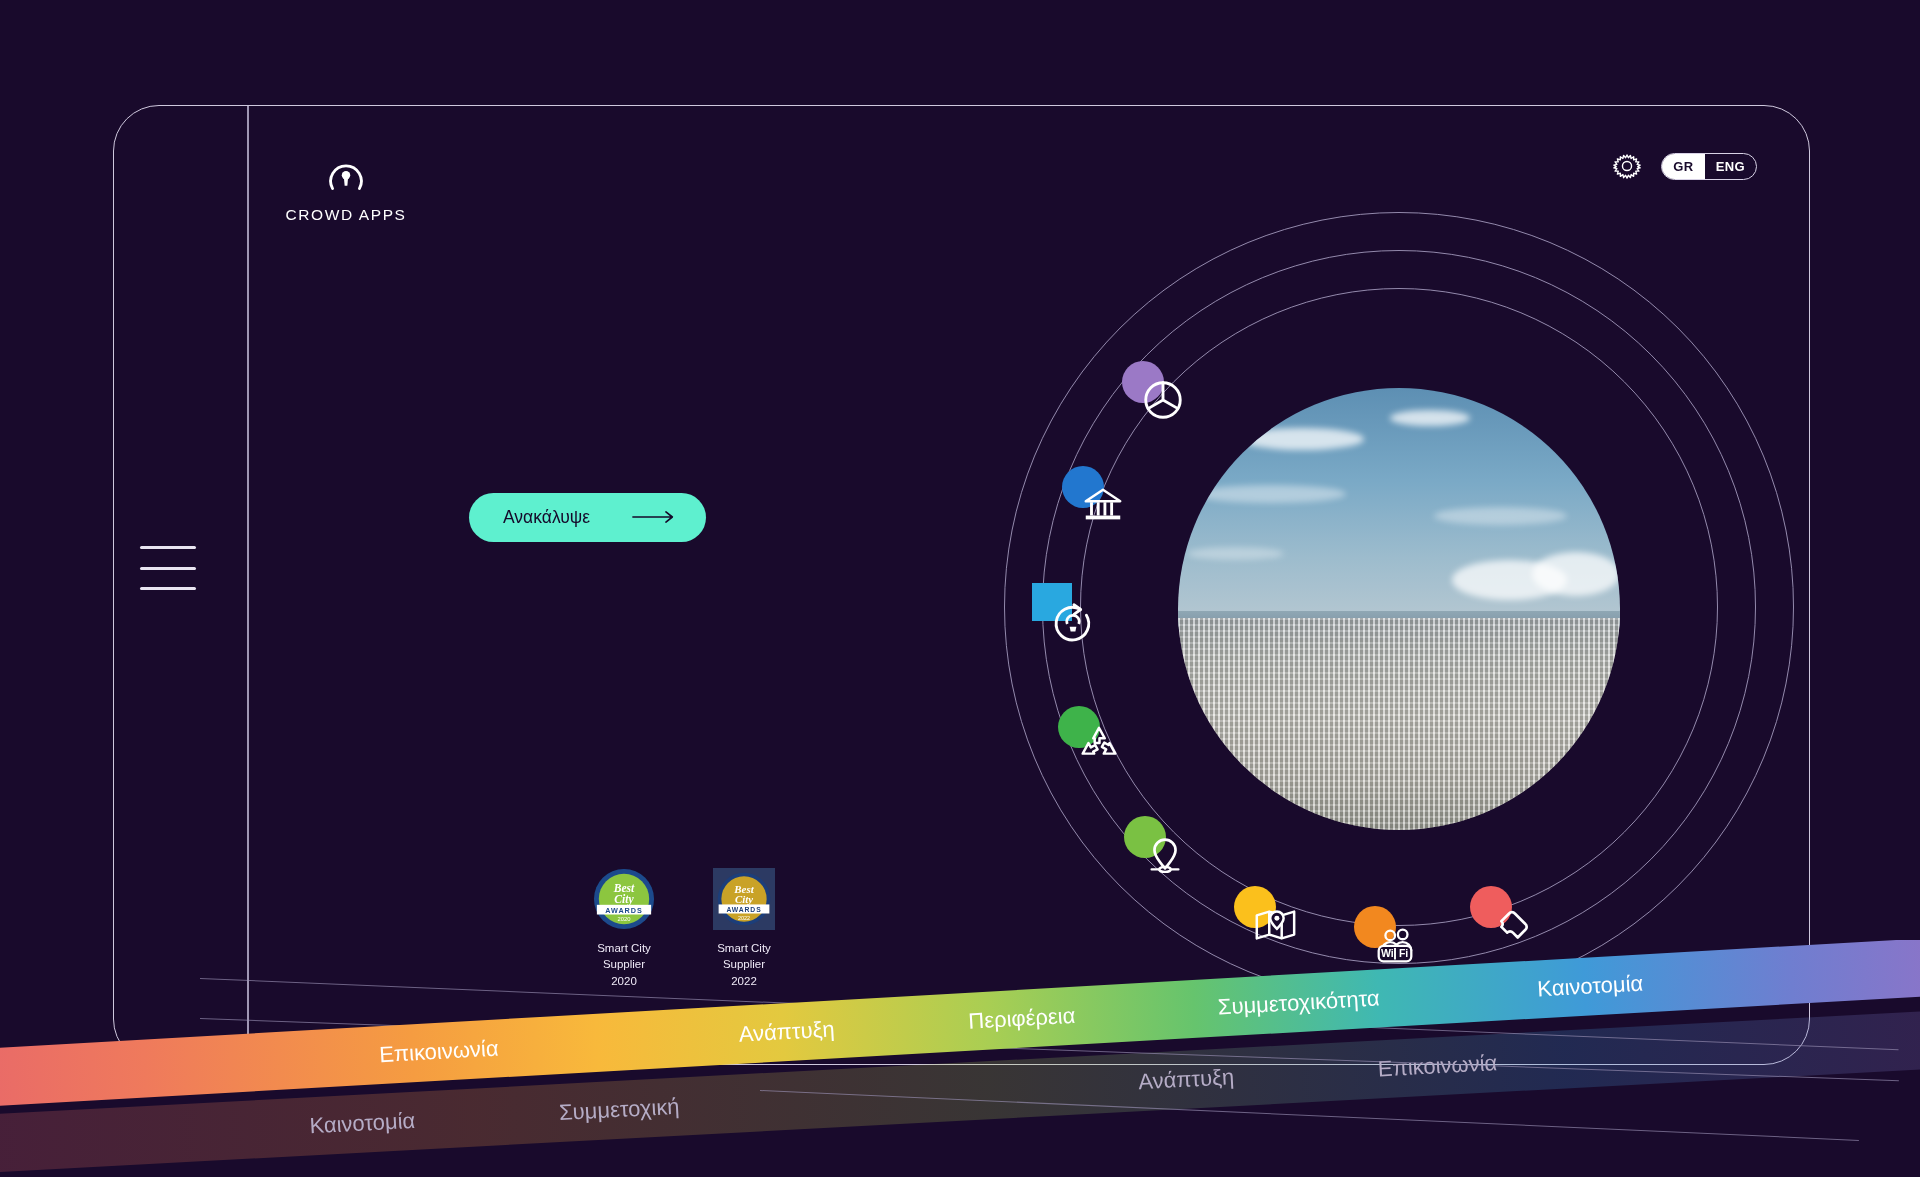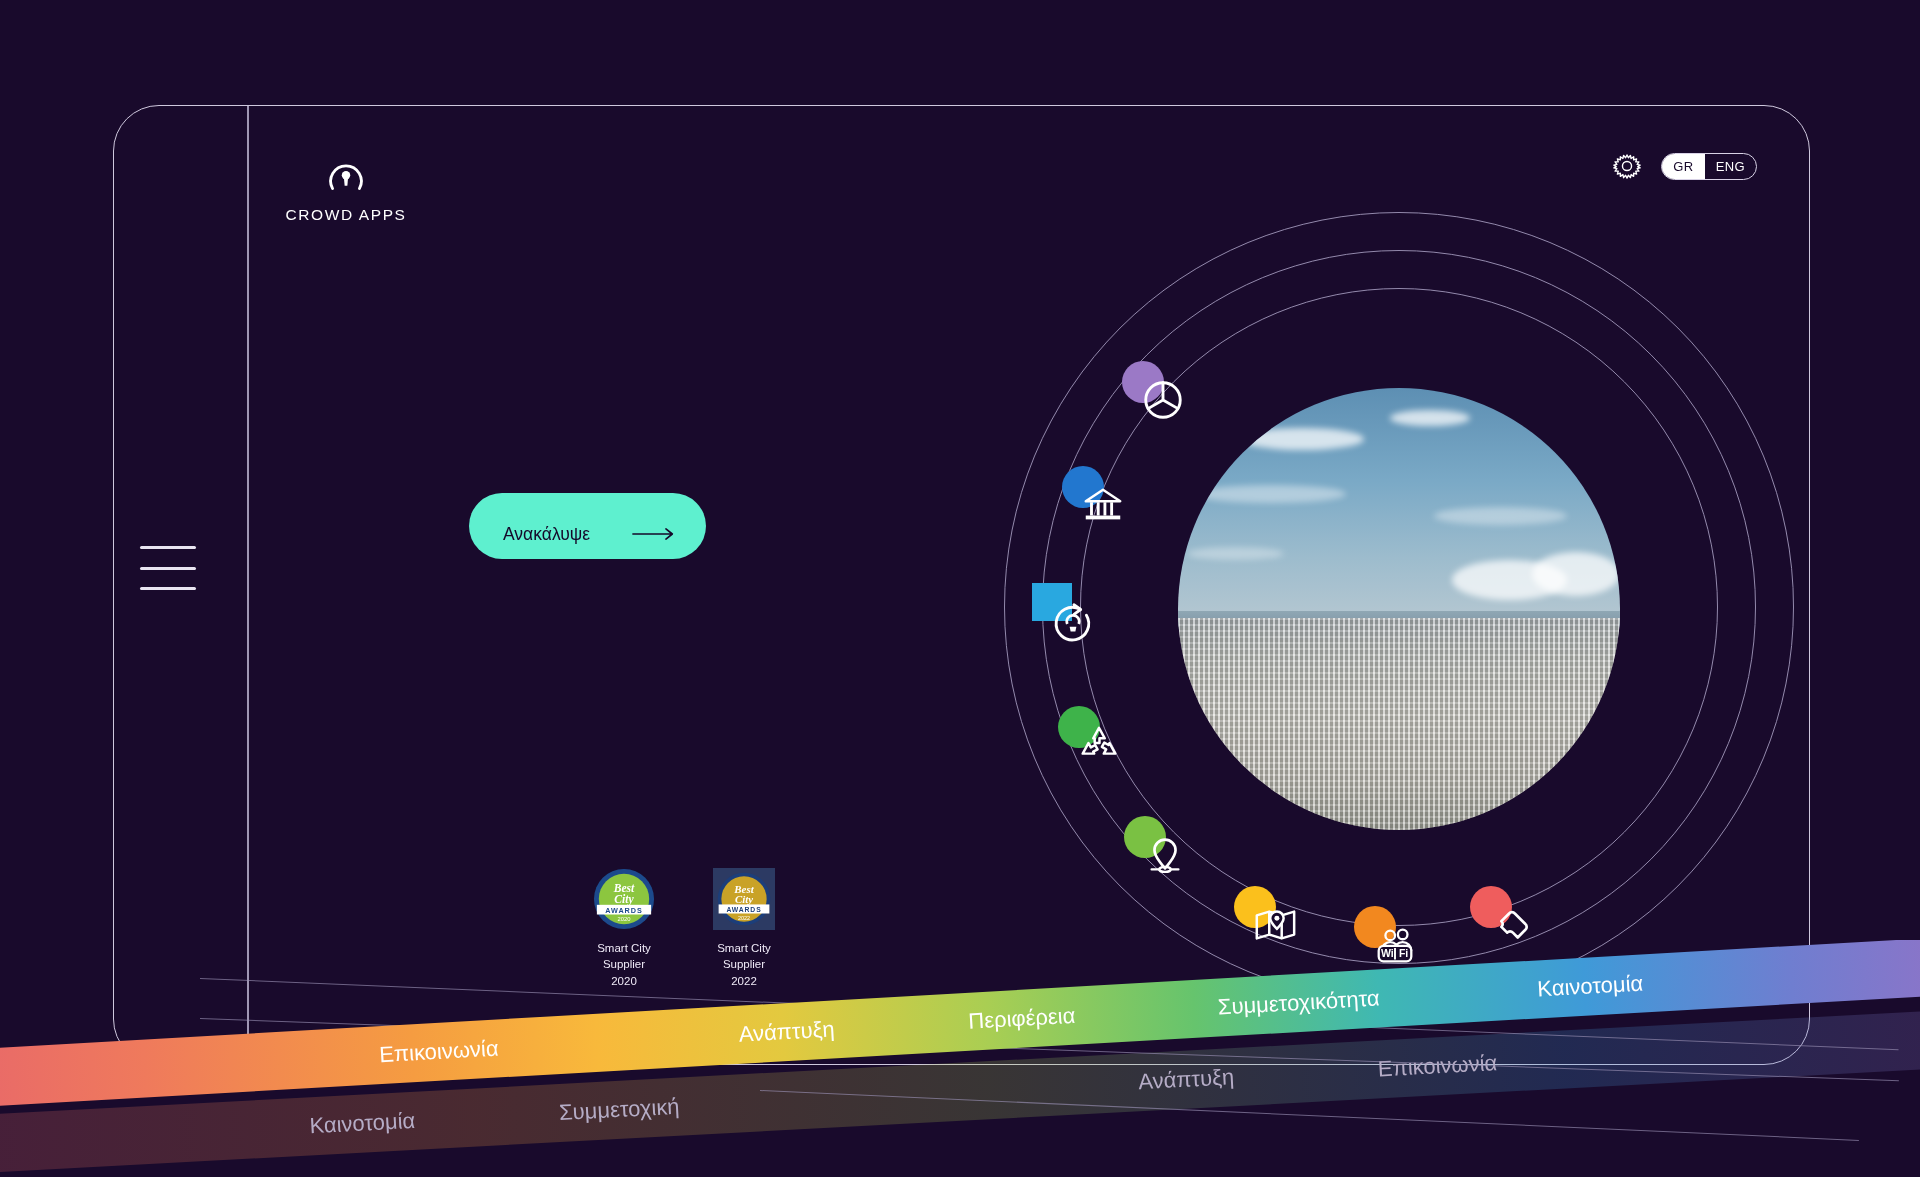--- a/index.html
+++ b/index.html
@@ -69,21 +69,21 @@
     position: absolute;
     right: 52px; top: 46px;
     display: flex; align-items: center; gap: 20px;
   }
   .a11y-icon { width: 28px; height: 28px; cursor: pointer; }
   .lang-toggle {
     display: flex; align-items: stretch;
     border: 1.5px solid #d8d2e6;
     border-radius: 999px;
     overflow: hidden; height: 27px;
-    font-size: 13px; font-weight: 400;
+    font-size: 13px; font-weight: 700;
     cursor: pointer;
   }
   .lang-opt {
     display: flex; align-items: center; justify-content: center;
     padding: 0 11px; letter-spacing: .4px;
   }
   .lang-opt.active { background: #fff; color: #190a2c; }
   .lang-opt.inactive { background: transparent; color: #fff; }
 
   
@@ -101,21 +101,21 @@
     margin-top: 20px;
     font-size: 17.5px; line-height: 1.45; font-weight: 400;
     color: #efeaf7; max-width: 390px;
   }
   .cta {
     margin-top: 50px;
     display: inline-flex; align-items: center; gap: 42px;
     background: #5ef0cf;
     color: #15092a;
     border: none; border-radius: 999px;
-    padding: 31px 30px 14px 34px;
+    padding: 14px 30px 14px 34px;
     font-size: 17.5px; font-weight: 500;
     font-family: "Liberation Sans", sans-serif;
     cursor: pointer;
   }
   .cta .arrow { width: 44px; height: 14px; display:block; }
 
   
   .awards {
     position: absolute;
     left: 466px; top: 762px;

